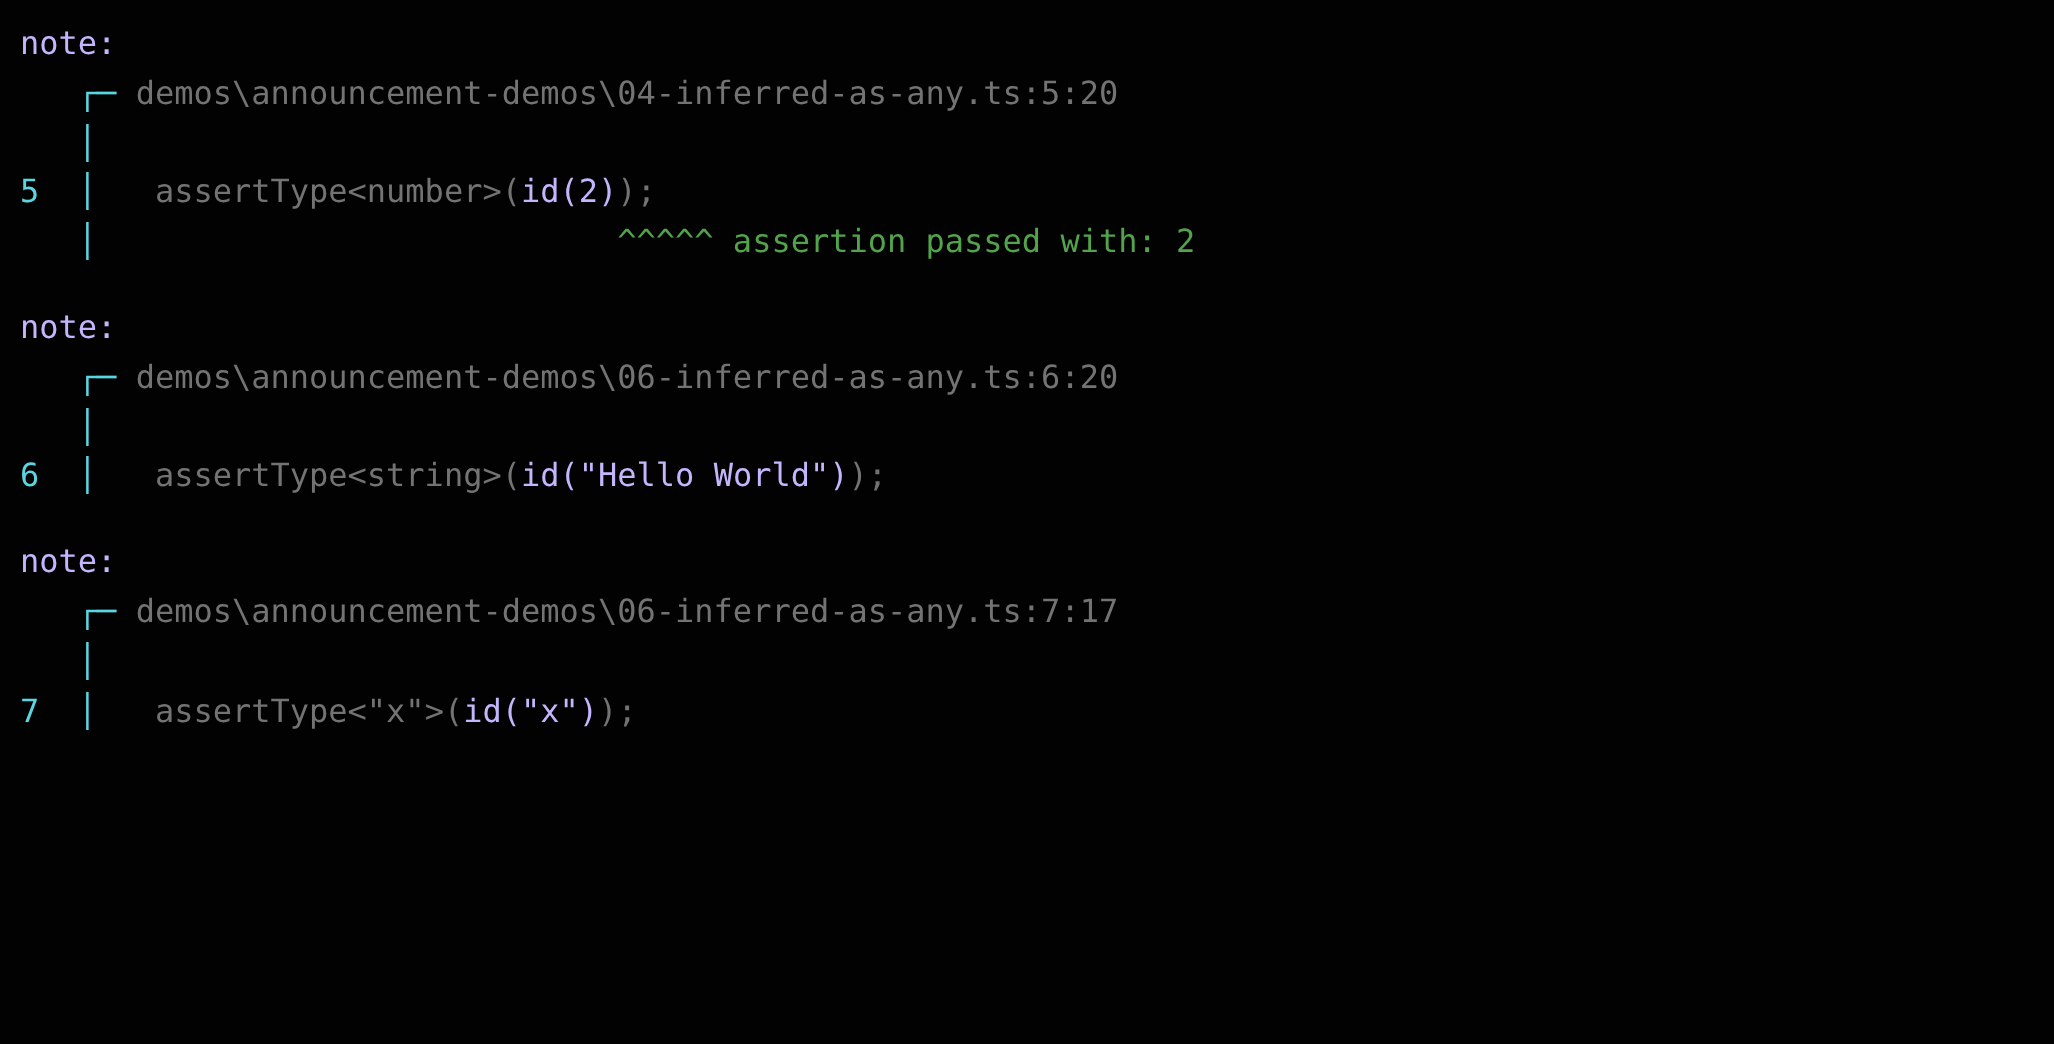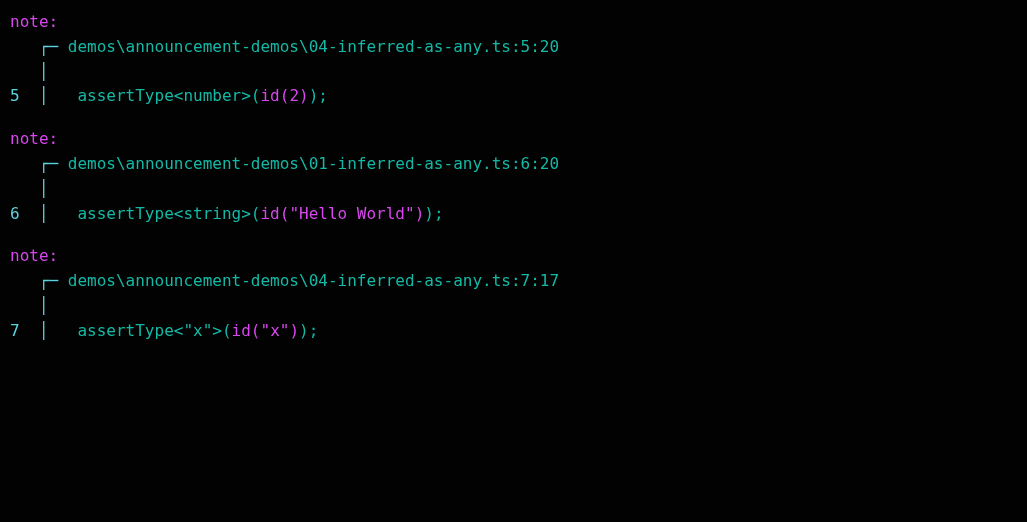--- a/index.html
+++ b/index.html
@@ -6,42 +6,43 @@
     margin: 0;
     padding: 10px;
     background: #010201;
     color: #e8e8e8;
     font-family: "SF Mono", "Monaco", "Menlo", "Consolas", monospace;
     font-size: 16px;
     line-height: 1.55;
     width: 1027px;
     box-sizing: border-box;
   }
-  .c-green { color: #d946ef; }
+  .c-green { color: #c4b5fd; }
   .c-cyan { color: #5bd5e2; }
-  .c-white { color: #14b8a6; }
+  .c-white { color: #737373; }
   .c-dim-green { color: #53a24c; }
   .note-block { margin-bottom: 18px; }
   .line { white-space: pre; }
 </style>
 </head>
 <body>
 
 <div id="root">
     <div class="note-block">
       <div class="line"><span class="c-green">note:</span></div>
       <div class="line"><span>   </span><span class="c-cyan">┌─ </span><span class="c-white">demos\announcement-demos\04-inferred-as-any.ts:5:20</span></div>
       <div class="line"><span>   </span><span class="c-cyan">│</span></div>
       <div class="line"><span class="c-cyan">5</span><span class="c-cyan">  │   </span><span class="c-white">assertType</span><span class="c-white">&lt;</span><span class="c-white">number</span><span class="c-white">&gt;</span><span class="c-white">(</span><span class="c-green">id</span><span class="c-green">(</span><span class="c-green">2</span><span class="c-green">)</span><span class="c-white">)</span><span class="c-white">;</span></div>
+      <div class="line"><span>   </span><span class="c-cyan">│   </span><span>                        </span><span class="c-dim-green">^^^^^</span><span class="c-dim-green"> assertion passed with: 2</span></div>
     </div>
     <div class="note-block">
       <div class="line"><span class="c-green">note:</span></div>
-      <div class="line"><span>   </span><span class="c-cyan">┌─ </span><span class="c-white">demos\announcement-demos\01-inferred-as-any.ts:6:20</span></div>
+      <div class="line"><span>   </span><span class="c-cyan">┌─ </span><span class="c-white">demos\announcement-demos\06-inferred-as-any.ts:6:20</span></div>
       <div class="line"><span>   </span><span class="c-cyan">│</span></div>
       <div class="line"><span class="c-cyan">6</span><span class="c-cyan">  │   </span><span class="c-white">assertType</span><span class="c-white">&lt;</span><span class="c-white">string</span><span class="c-white">&gt;</span><span class="c-white">(</span><span class="c-green">id</span><span class="c-green">(</span><span class="c-green">"Hello World"</span><span class="c-green">)</span><span class="c-white">)</span><span class="c-white">;</span></div>
     </div>
     <div class="note-block">
       <div class="line"><span class="c-green">note:</span></div>
-      <div class="line"><span>   </span><span class="c-cyan">┌─ </span><span class="c-white">demos\announcement-demos\04-inferred-as-any.ts:7:17</span></div>
+      <div class="line"><span>   </span><span class="c-cyan">┌─ </span><span class="c-white">demos\announcement-demos\06-inferred-as-any.ts:7:17</span></div>
       <div class="line"><span>   </span><span class="c-cyan">│</span></div>
       <div class="line"><span class="c-cyan">7</span><span class="c-cyan">  │   </span><span class="c-white">assertType</span><span class="c-white">&lt;</span><span class="c-white">"x"</span><span class="c-white">&gt;</span><span class="c-white">(</span><span class="c-green">id</span><span class="c-green">(</span><span class="c-green">"x"</span><span class="c-green">)</span><span class="c-white">)</span><span class="c-white">;</span></div>
     </div>
   </div>
 
 </body></html>

